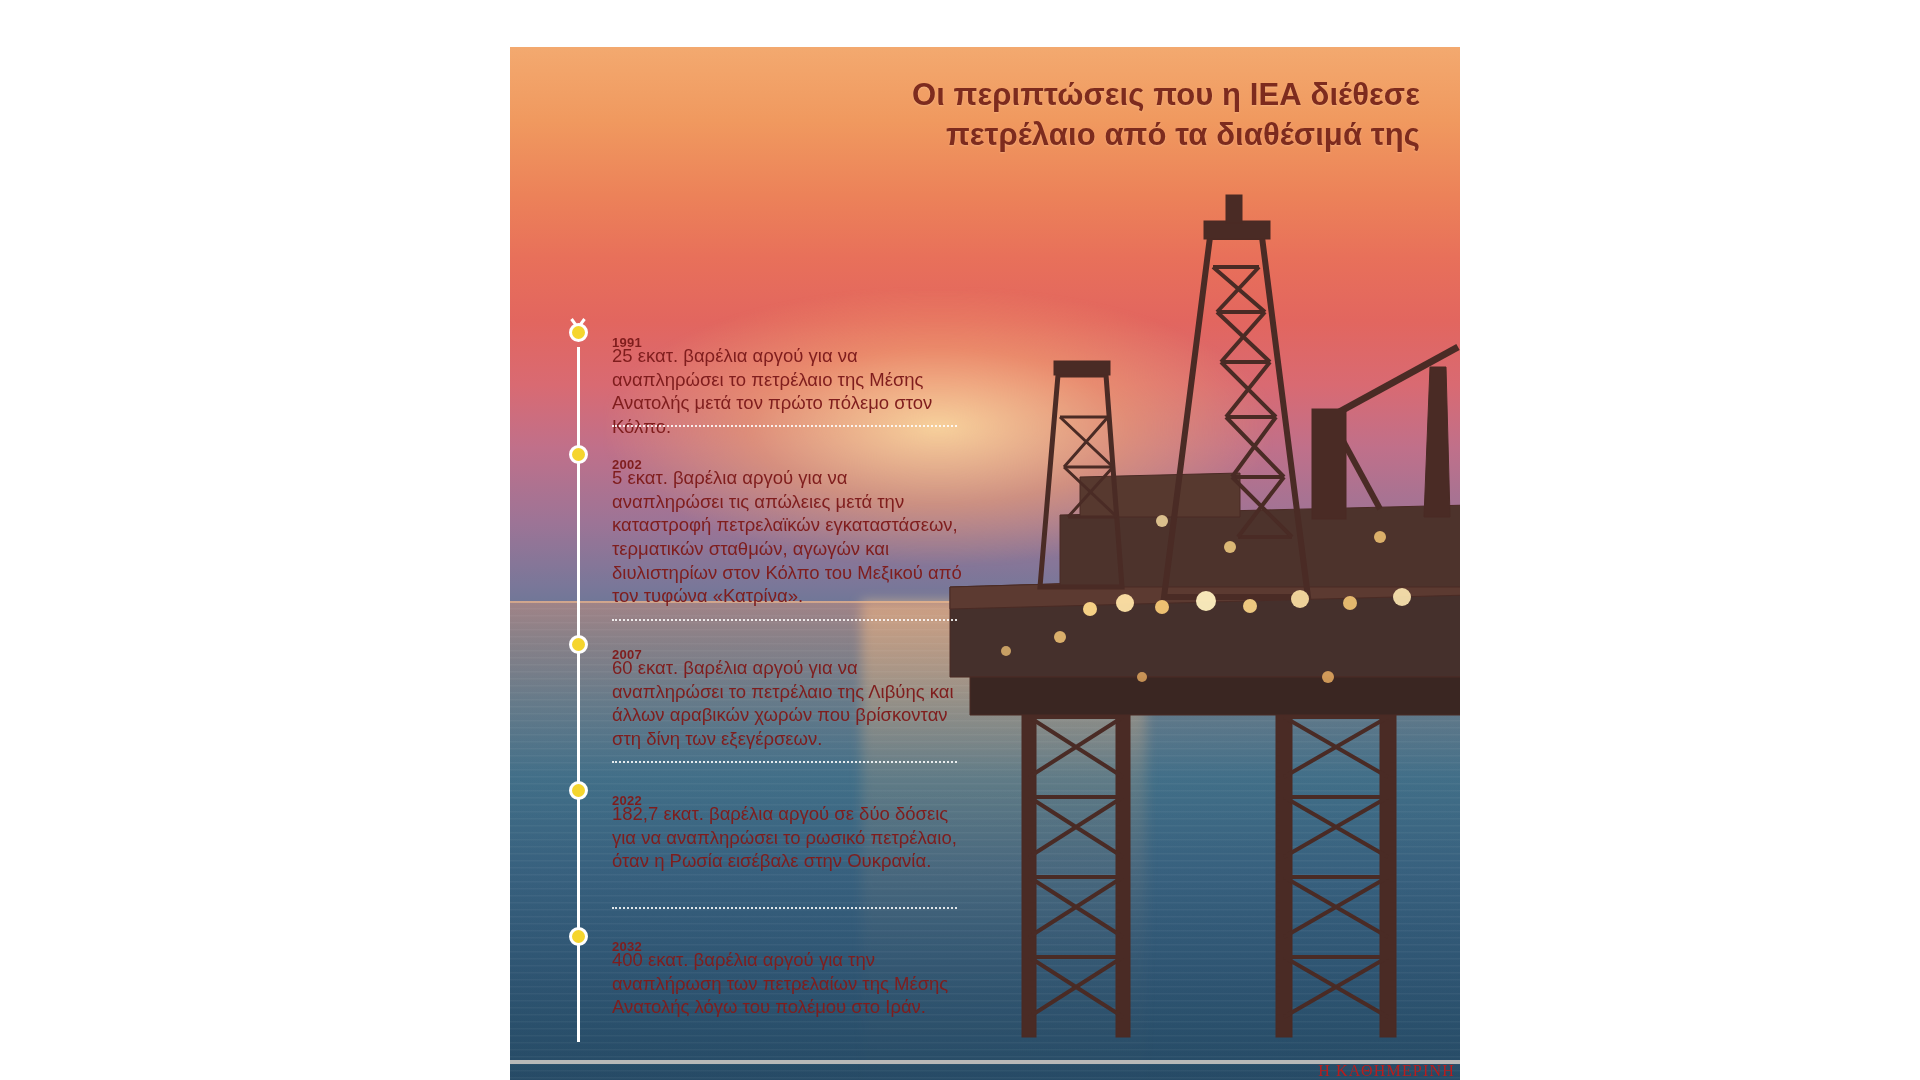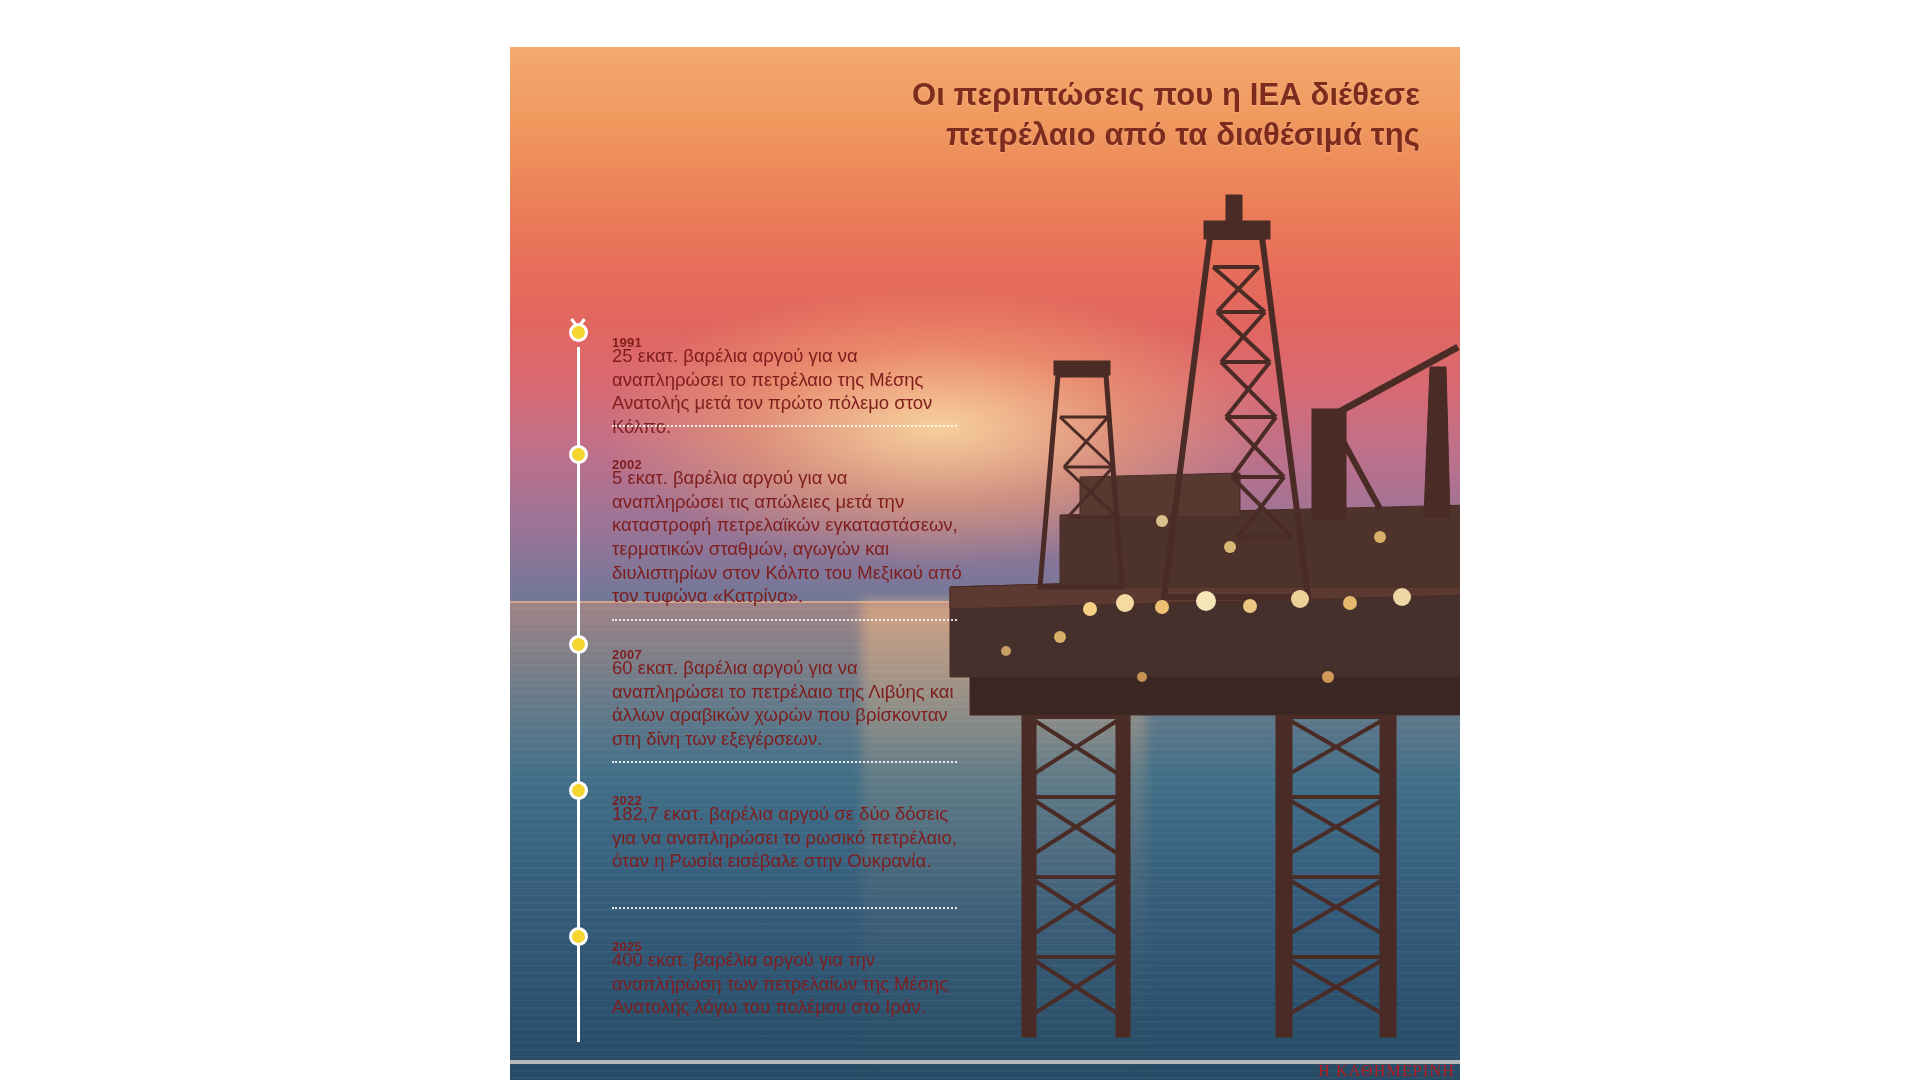--- a/index.html
+++ b/index.html
@@ -322,21 +322,21 @@
 
       <div class="tl-item" style="top:458px;">
         <div class="tl-dot"></div>
         <div class="tl-year">2022</div>
         <div class="tl-text">182,7 εκατ. βαρέλια αργού σε δύο δόσεις για να αναπληρώσει το ρωσικό πετρέλαιο, όταν η Ρωσία εισέβαλε στην Ουκρανία.</div>
         <div class="tl-sep" style="top:130px;"></div>
       </div>
 
       <div class="tl-item" style="top:604px;">
         <div class="tl-dot"></div>
-        <div class="tl-year">2025</div>
+        <div class="tl-year">2032</div>
         <div class="tl-text">400 εκατ. βαρέλια αργού για την αναπλήρωση των πετρελαίων της Μέσης Ανατολής λόγω του πολέμου στο Ιράν.</div>
       </div>
     </div>
 
   </div>
 
   <div class="footer-rule"></div>
   <div class="footer-brand">Η ΚΑΘΗΜΕΡΙΝΗ</div>
 
 </div>

